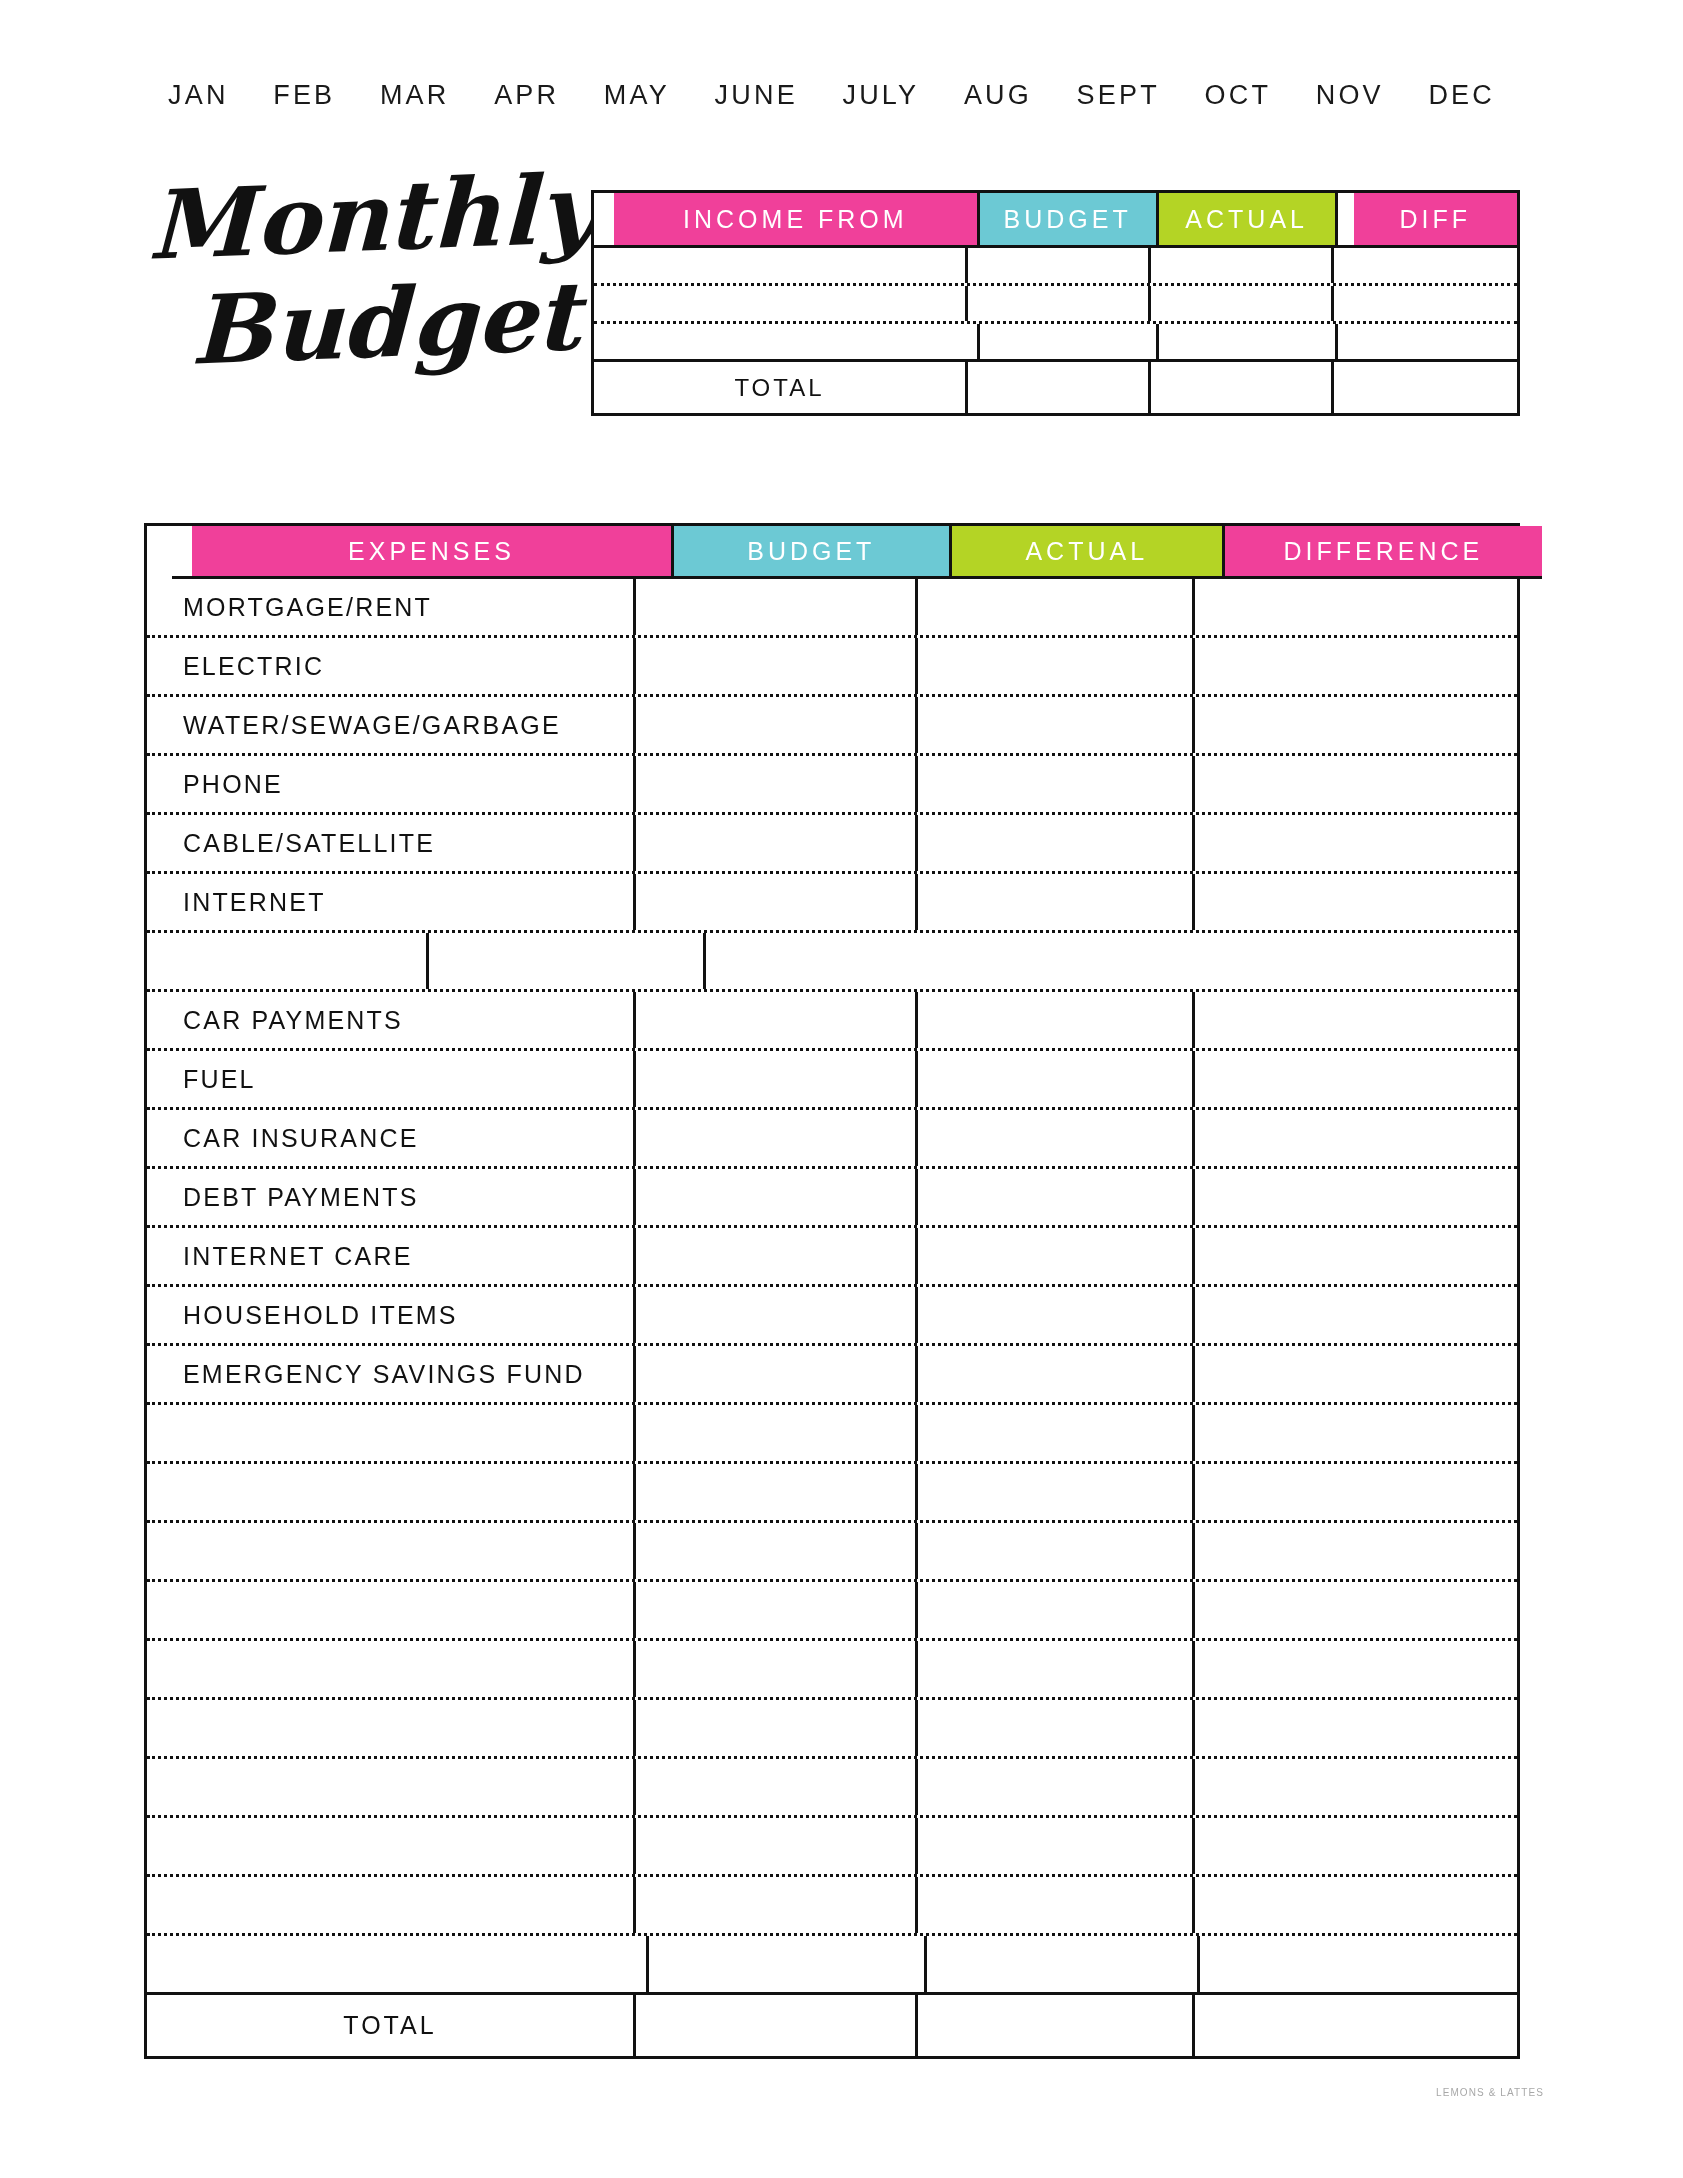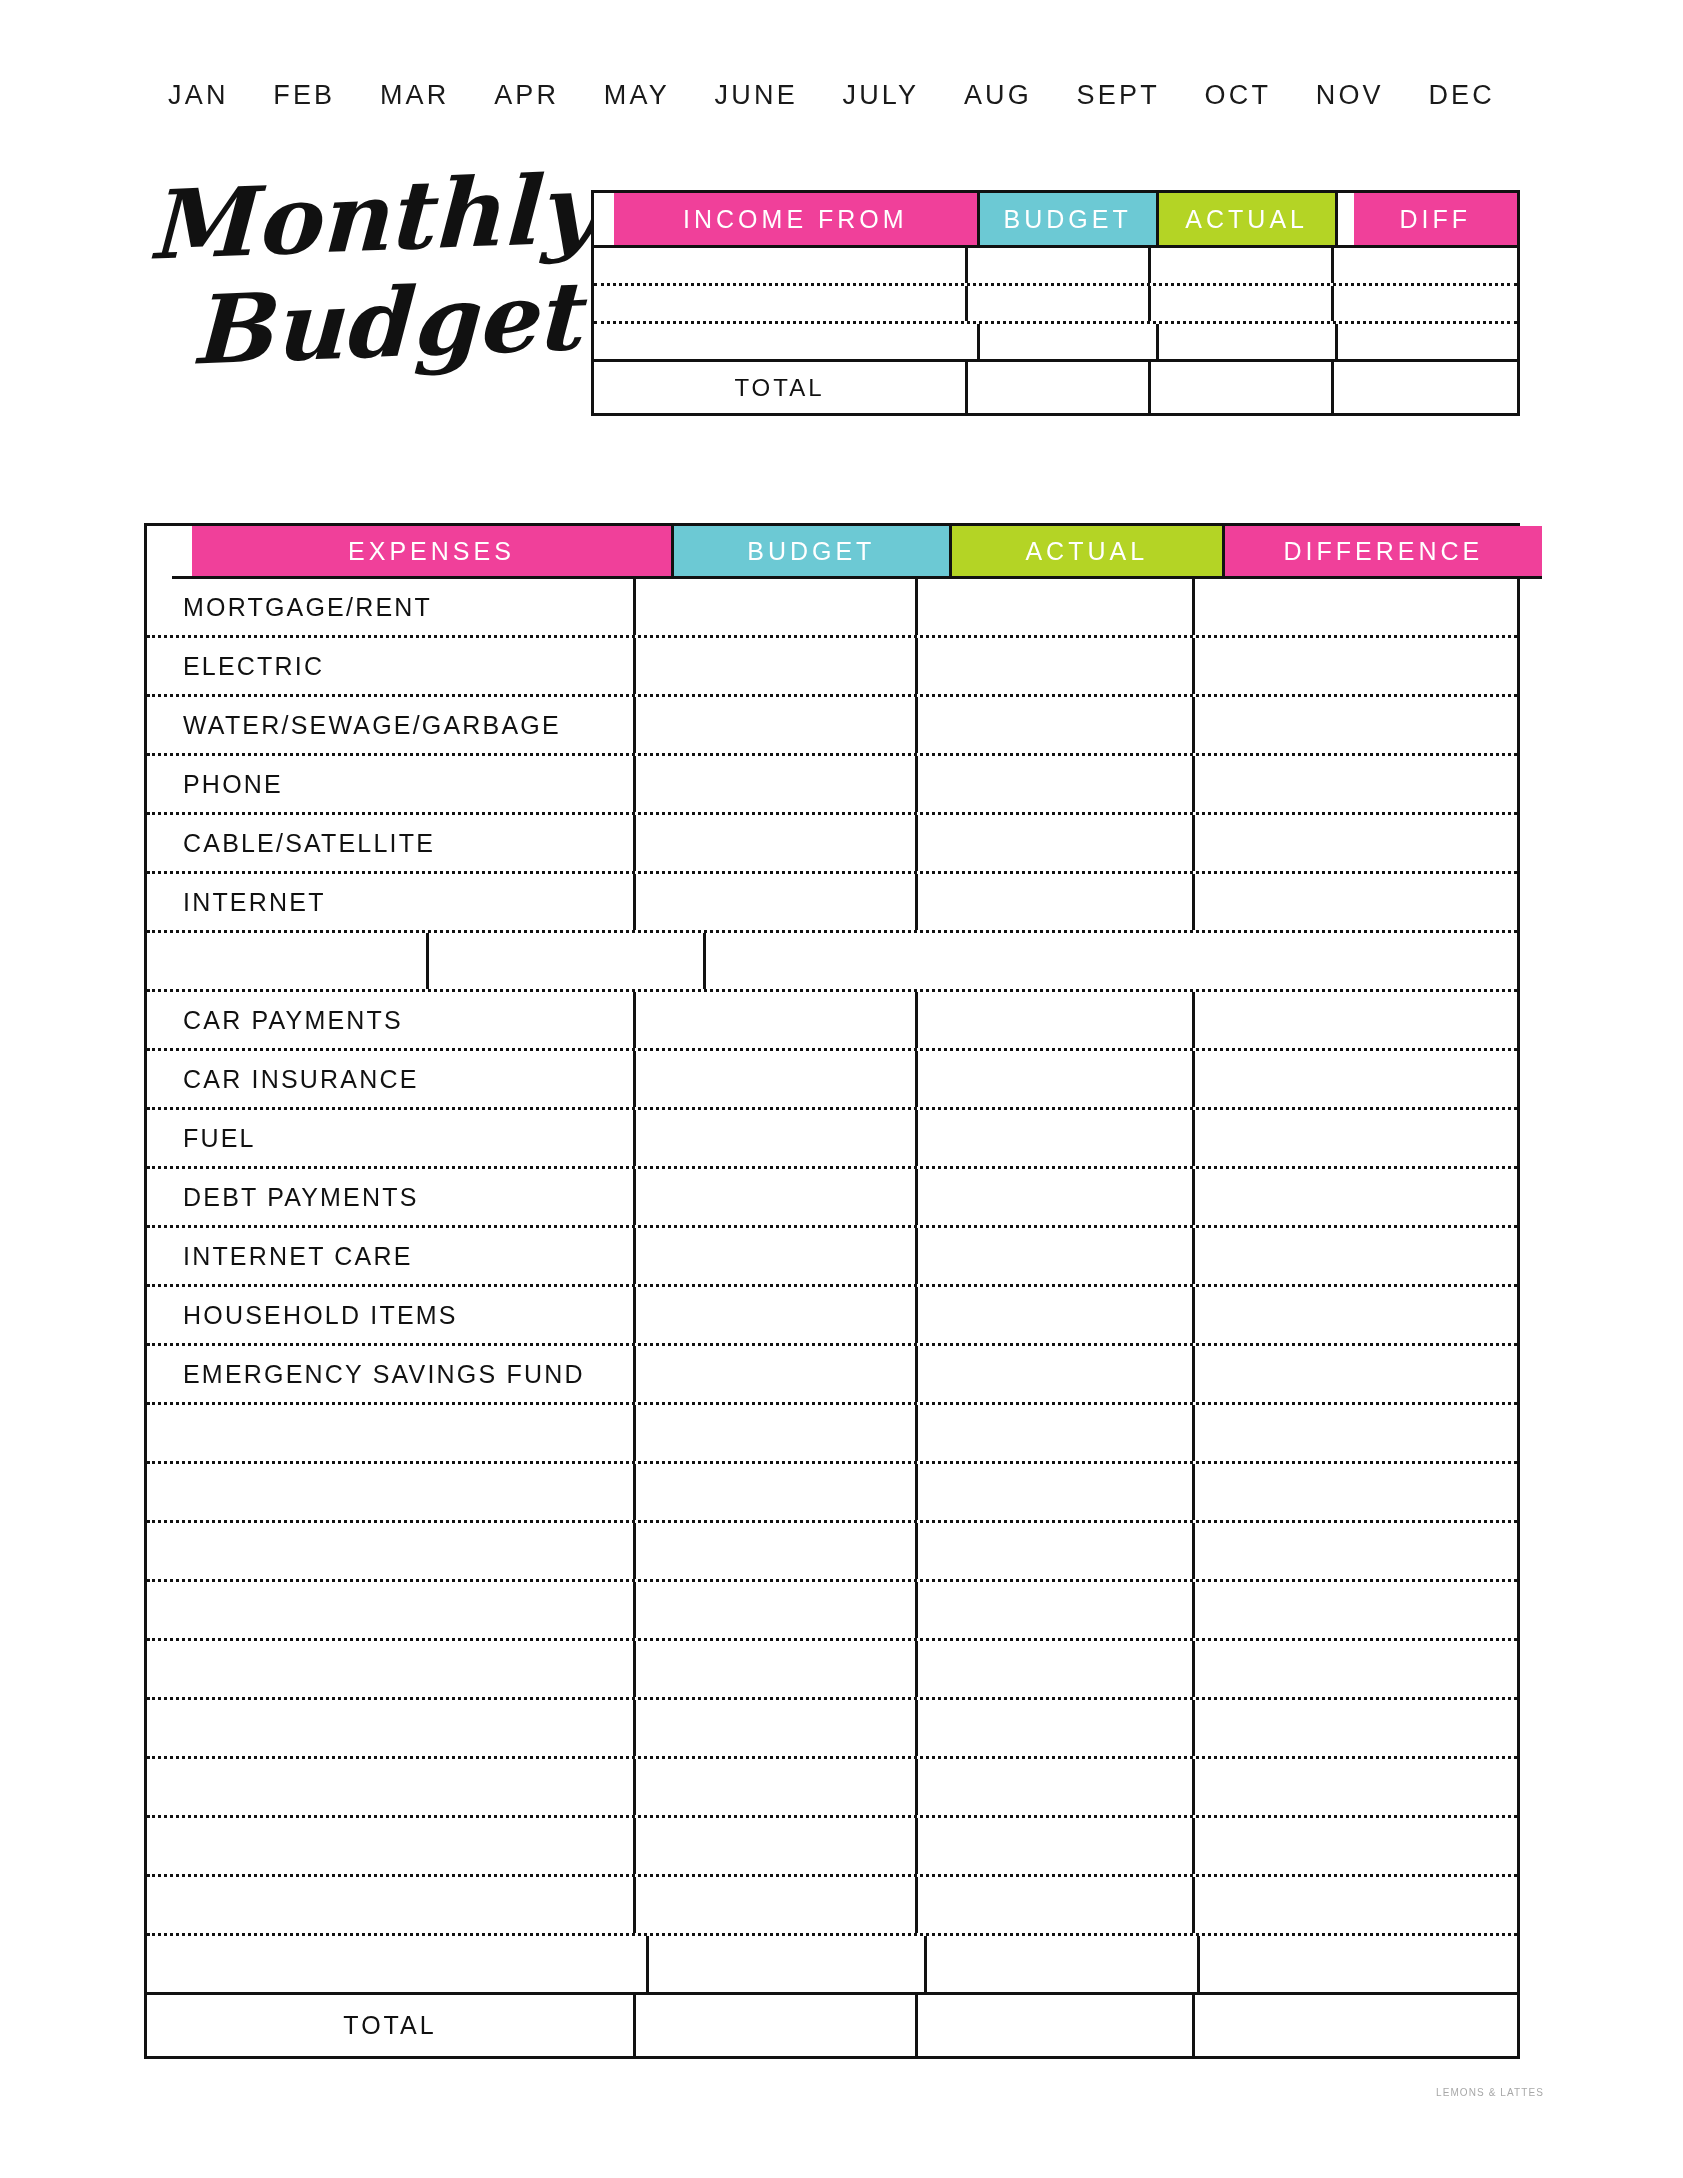--- a/index.html
+++ b/index.html
@@ -281,29 +281,29 @@
         <div class="trow erow dotted-bottom">
           <div class="tcell c1">
             <span class="exp-label">CAR PAYMENTS</span>
           </div>
           <div class="tcell c2"></div>
           <div class="tcell c3"></div>
           <div class="tcell c4"></div>
         </div>
         <div class="trow erow dotted-bottom">
           <div class="tcell c1">
+            <span class="exp-label">FUEL</span>
+          </div>
+          <div class="tcell c2"></div>
+          <div class="tcell c3"></div>
+          <div class="tcell c4"></div>
+        </div>
+        <div class="trow erow dotted-bottom">
+          <div class="tcell c1">
             <span class="exp-label">CAR INSURANCE</span>
-          </div>
-          <div class="tcell c2"></div>
-          <div class="tcell c3"></div>
-          <div class="tcell c4"></div>
-        </div>
-        <div class="trow erow dotted-bottom">
-          <div class="tcell c1">
-            <span class="exp-label">FUEL</span>
           </div>
           <div class="tcell c2"></div>
           <div class="tcell c3"></div>
           <div class="tcell c4"></div>
         </div>
         <div class="trow erow dotted-bottom">
           <div class="tcell c1">
             <span class="exp-label">DEBT PAYMENTS</span>
           </div>
           <div class="tcell c2"></div>

